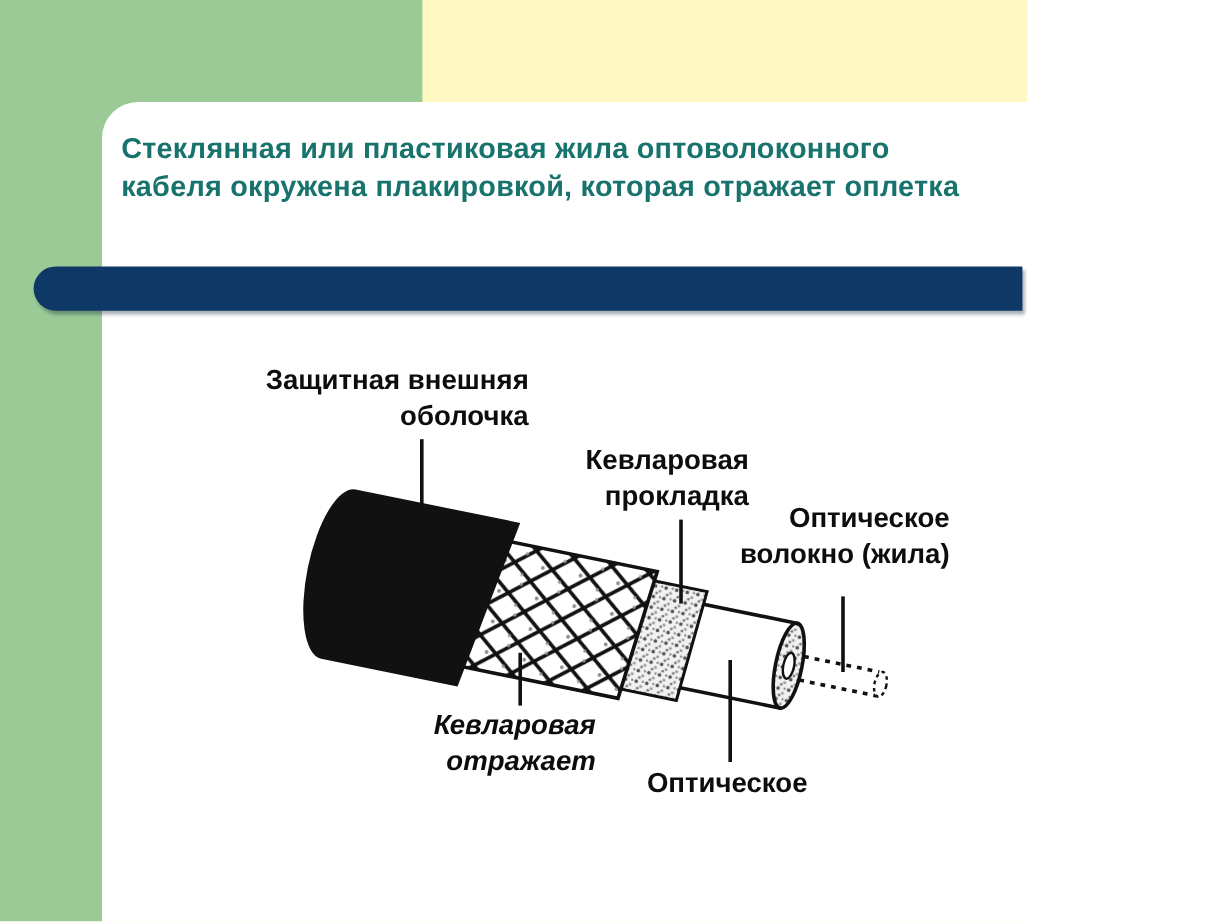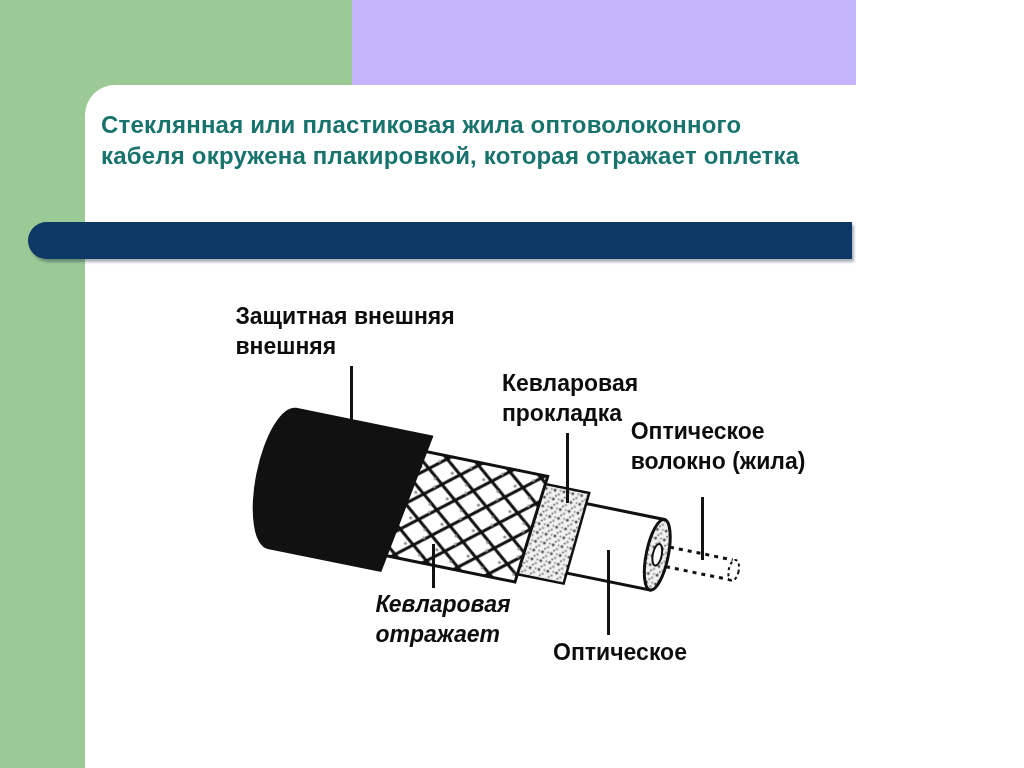--- a/index.html
+++ b/index.html
@@ -1,20 +1,20 @@
 <!DOCTYPE html>
 <html><head>
 <meta charset="utf-8">
 <style>
   html, body { margin: 0; padding: 0; background: #ffffff; }
   .slide {
     position: relative;
     width: 856px;
     height: 768px;
-    background: #c4b5fd;
+    background: #fef9c3;
     overflow: hidden;
     font-family: "Liberation Sans", sans-serif;
   }
   
   .green-col {
     position: absolute;
     left: 0; top: 0;
     width: 85px; height: 768px;
     background: #9BCA97;
   }
@@ -66,27 +66,26 @@
   }
   .ld1 { left: 350px; top: 366px; height: 64px; }
   .ld2 { left: 566px; top: 433px; height: 70px; }
   .ld3 { left: 701px; top: 497px; height: 63px; }
   .ld4 { left: 432px; top: 544px; height: 44px; }
   .ld5 { left: 607px; top: 550px; height: 85px; }
   
   .dlabel {
     position: absolute;
     transform: translateX(-50%);
-    text-align: left;
+    text-align: right;
     color: #0d0d0d;
     font-weight: bold;
     font-size: 23px;
     line-height: 30px;
     white-space: nowrap;
-    margin-left: 14px;
   }
   .dl1 { left: 331px; top: 301px; }
   .dl2 { left: 556px; top: 368px; }
   .dl3 { left: 704px; top: 416px; }
   .dl4 { left: 429px; top: 589px; font-style: italic; }
   .dl5 { left: 606px; top: 637px; }
 </style>
 </head>
 <body>
 
@@ -145,21 +144,21 @@
   </svg>
 
   <div class="leader ld1"></div>
   <div class="leader ld2"></div>
   <div class="leader ld3"></div>
   <div class="leader ld4"></div>
   <div class="leader ld5"></div>
 
   <div class="dlabel dl1">
     <div>Защитная внешняя</div>
-    <div>внешняя</div>
+    <div>оболочка</div>
   </div>
   <div class="dlabel dl2">
     <div>Кевларовая</div>
     <div>прокладка</div>
   </div>
   <div class="dlabel dl3">
     <div>Оптическое</div>
     <div>волокно (жила)</div>
   </div>
   <div class="dlabel dl4">

